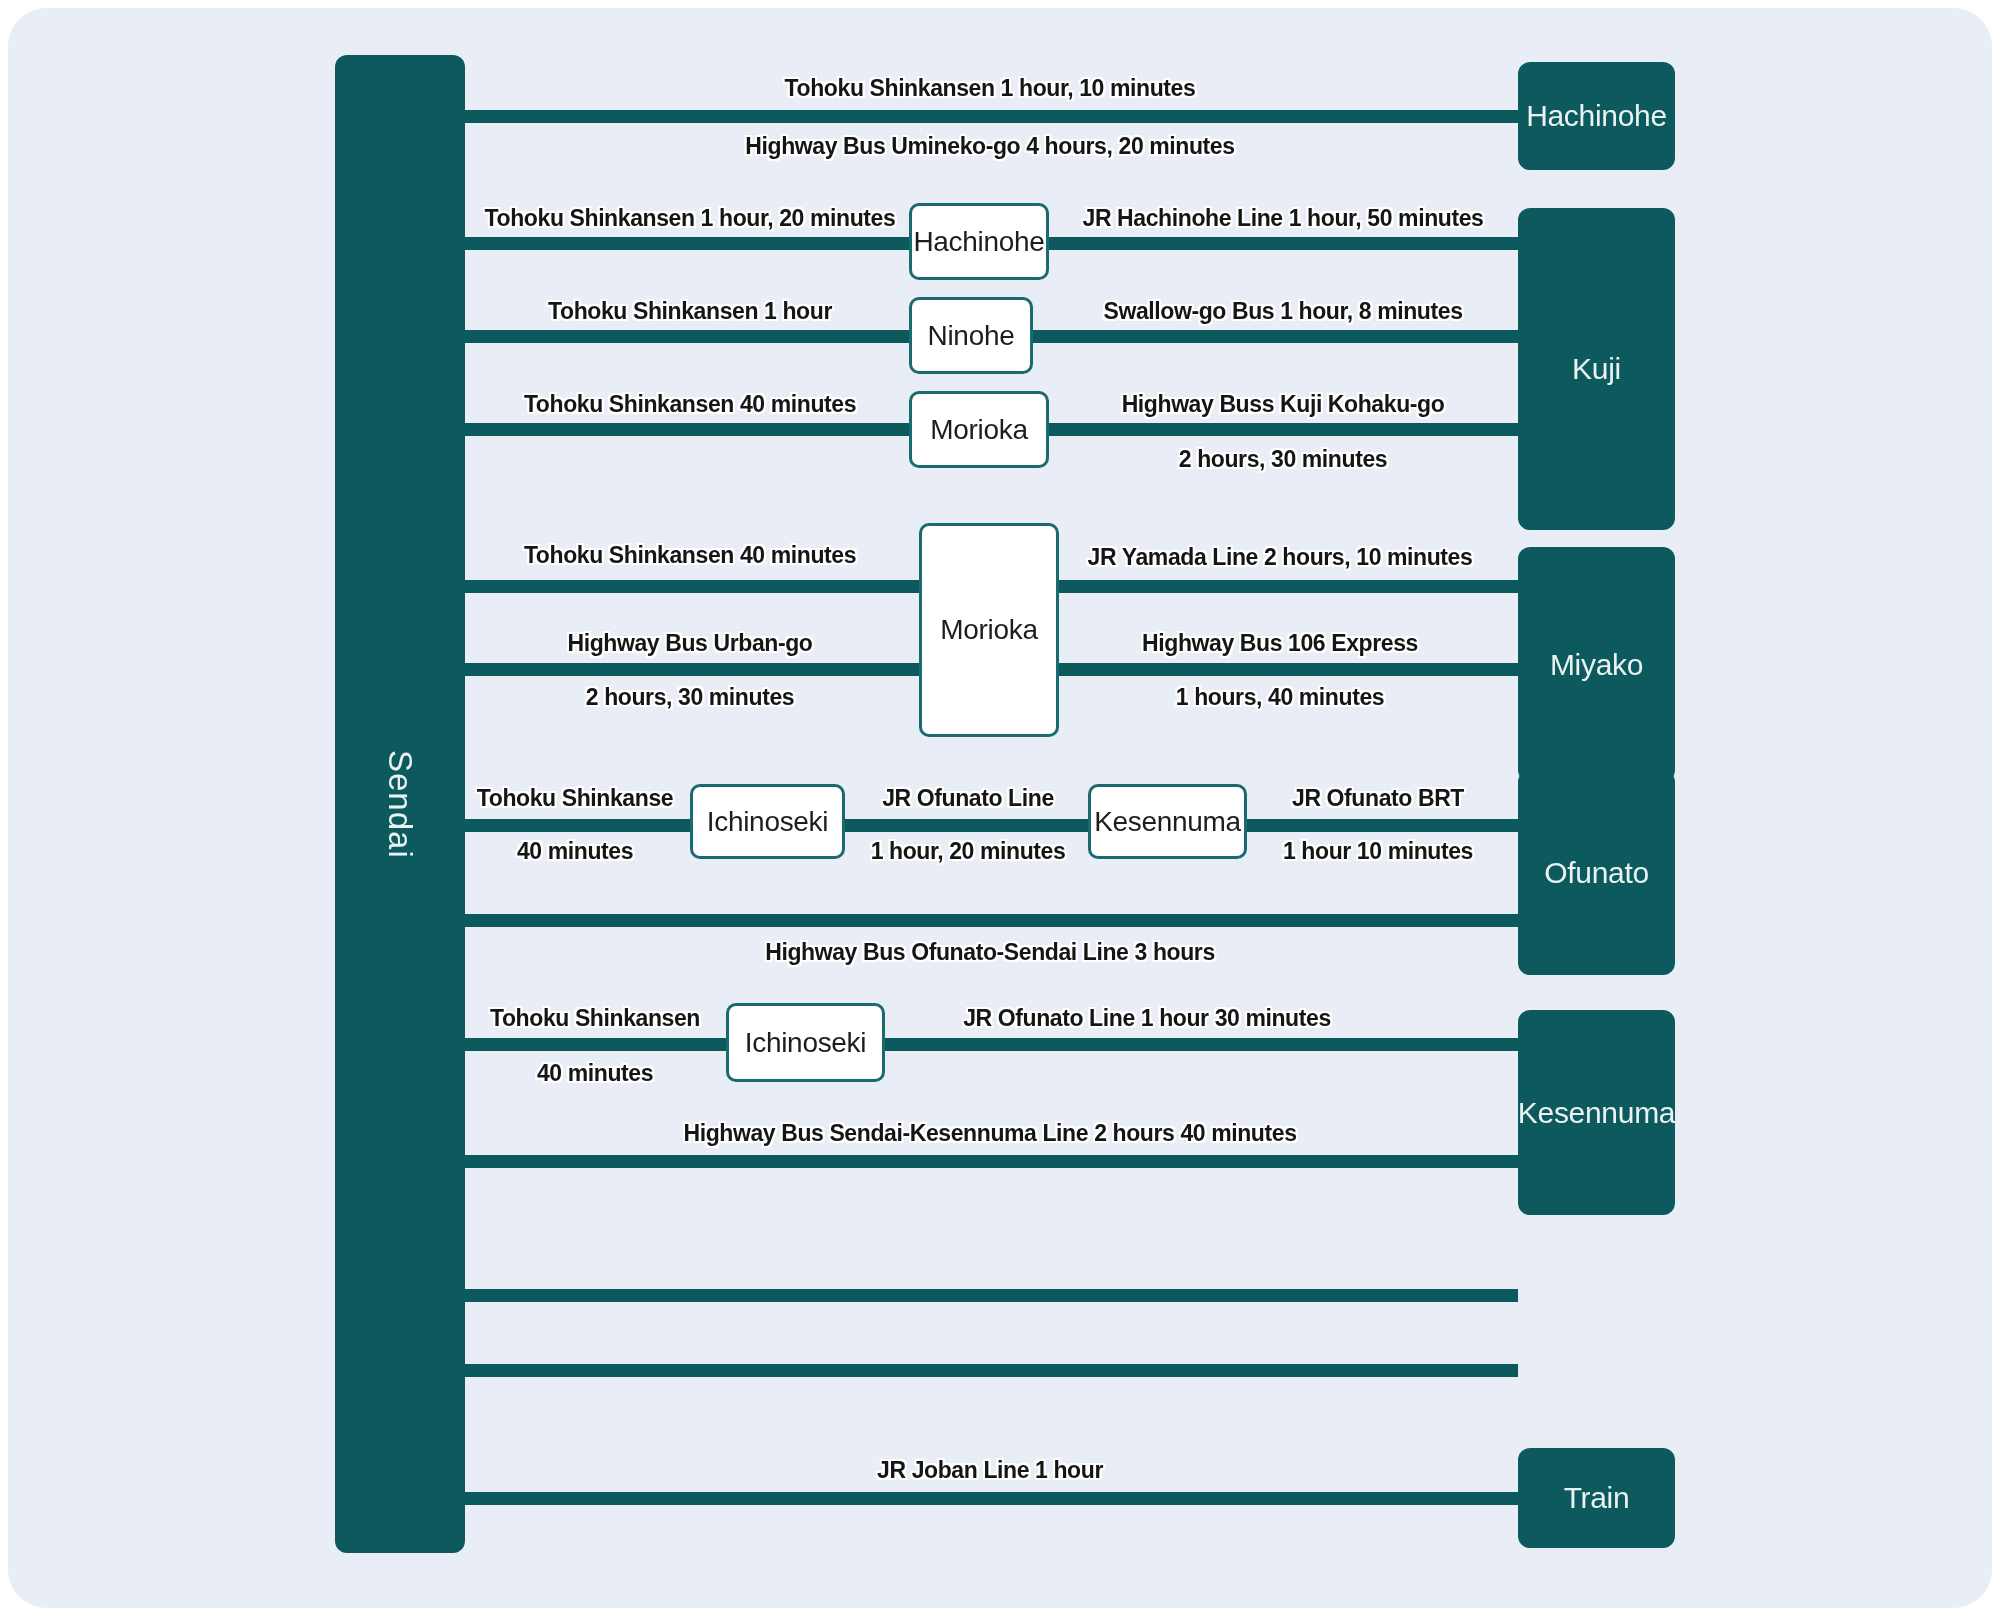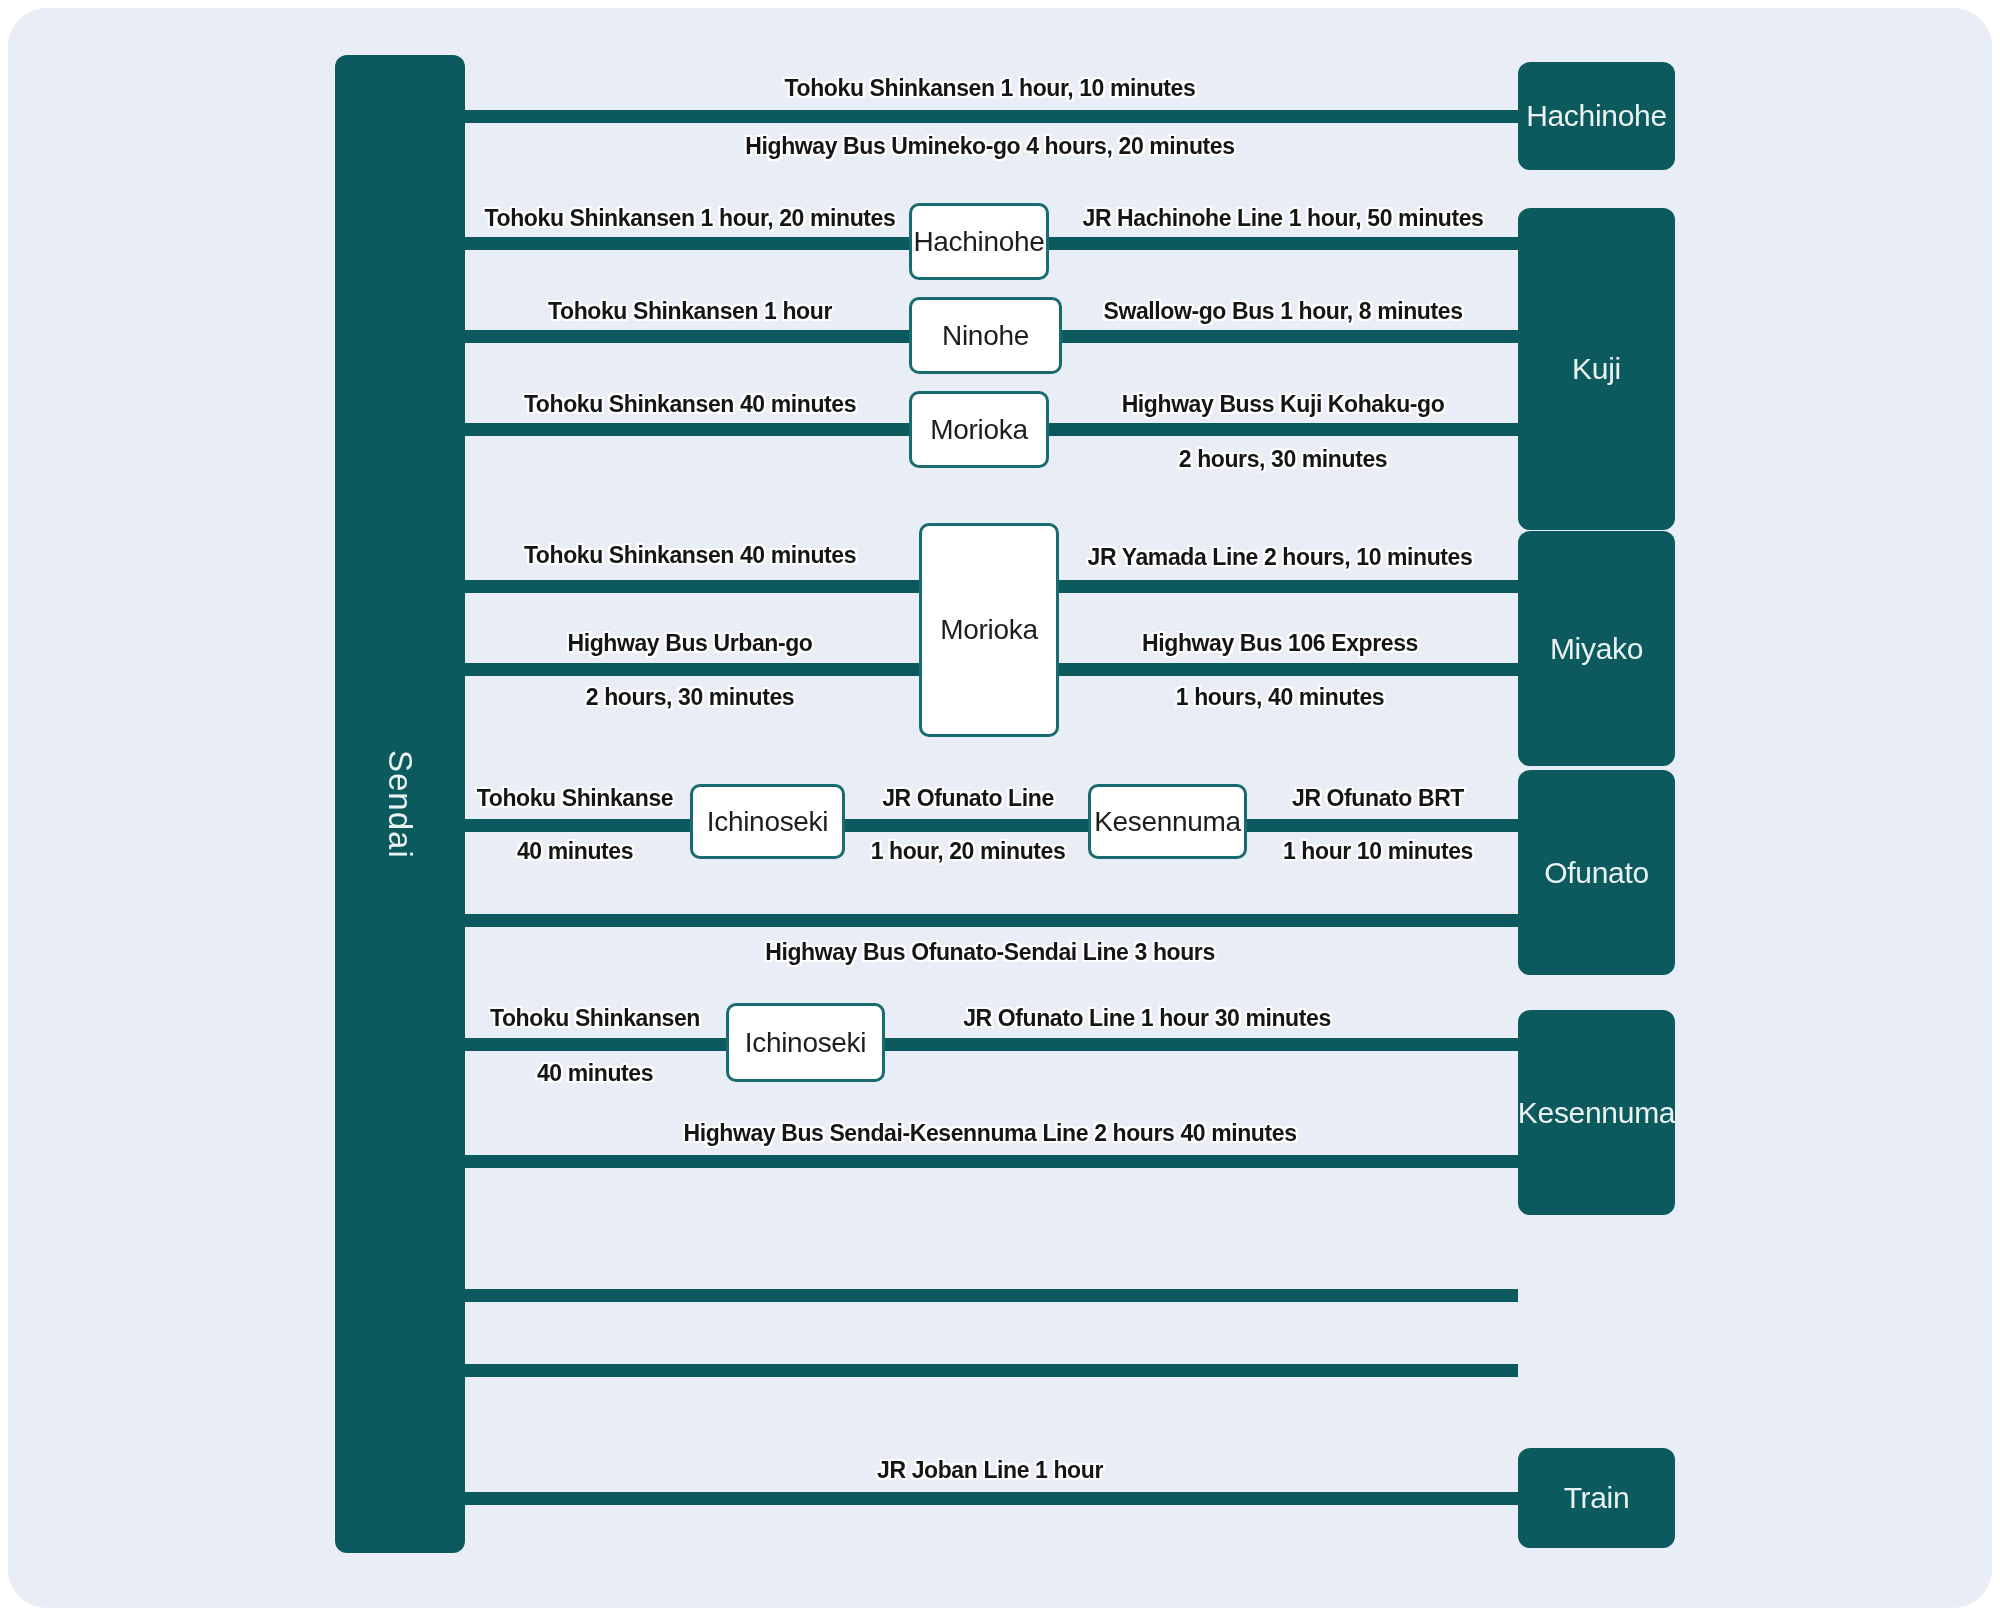--- a/index.html
+++ b/index.html
@@ -95,21 +95,21 @@
   <div class="lbl" style="left:595px;top:1073px">40 minutes</div>
   <div class="lbl" style="left:1147px;top:1018px">JR Ofunato Line 1 hour 30 minutes</div>
   <div class="lbl" style="left:990px;top:1133px">Highway Bus Sendai-Kesennuma Line 2 hours 40 minutes</div>
 
 
   <div class="lbl" style="left:990px;top:1470px">JR Joban Line 1 hour</div>
 
   <div class="station" style="left:909px;top:203px;width:140px;height:77px">
     <span>Hachinohe</span>
   </div>
-  <div class="station" style="left:909px;top:297px;width:153px;height:77px">
+  <div class="station" style="left:909px;top:297px;width:124px;height:77px">
     <span>Ninohe</span>
   </div>
   <div class="station" style="left:909px;top:391px;width:140px;height:77px">
     <span>Morioka</span>
   </div>
   <div class="station" style="left:919px;top:523px;width:140px;height:214px">
     <span>Morioka</span>
   </div>
   <div class="station" style="left:690px;top:784px;width:155px;height:75px">
     <span>Ichinoseki</span>
@@ -120,21 +120,21 @@
   <div class="station" style="left:726px;top:1003px;width:159px;height:79px">
     <span>Ichinoseki</span>
   </div>
 
   <div class="dest" style="top:62px;height:108px">
     <span>Hachinohe</span>
   </div>
   <div class="dest" style="top:208px;height:322px">
     <span>Kuji</span>
   </div>
-  <div class="dest" style="top:531px;height:235px">
+  <div class="dest" style="top:547px;height:235px">
     <span>Miyako</span>
   </div>
   <div class="dest" style="top:770px;height:205px">
     <span>Ofunato</span>
   </div>
   <div class="dest" style="top:1010px;height:205px">
     <span>Kesennuma</span>
   </div>
   <div class="dest" style="top:1448px;height:100px">
     <span>Train</span>

